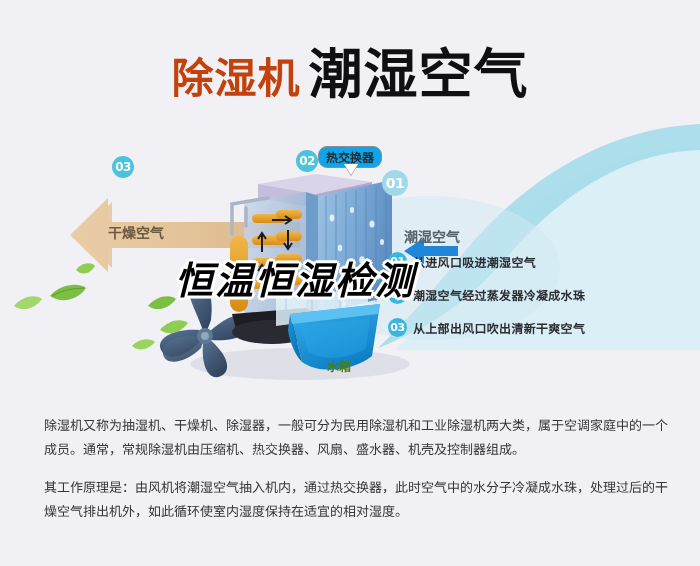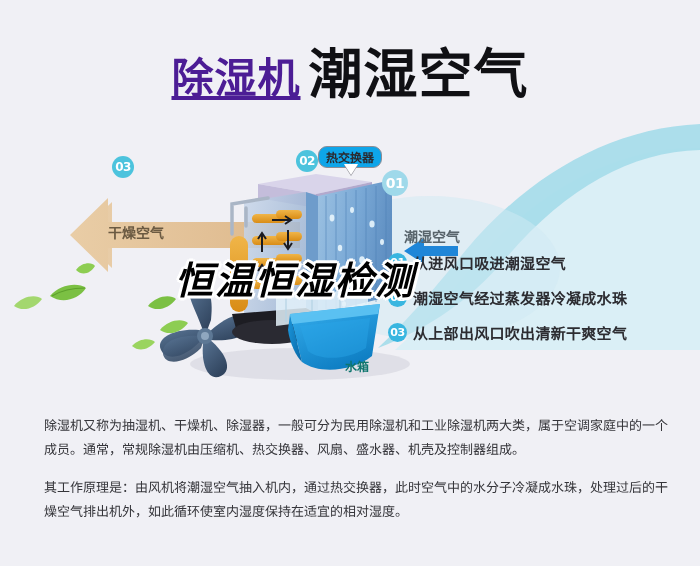--- a/index.html
+++ b/index.html
@@ -27,24 +27,23 @@
     position: absolute;
     top: 30px;
     left: 0;
     width: 700px;
     text-align: center;
     white-space: nowrap;
   }
   .title-a {
     font-size: 42px;
     font-weight: bold;
-    color: #4c1d95;
+    color: #c2410c;
     letter-spacing: 1px;
     vertical-align: baseline;
-    text-decoration: underline;
   }
   .title-b {
     font-size: 54px;
     font-weight: bold;
     color: #101014;
     letter-spacing: 1px;
     vertical-align: baseline;
     margin-left: 8px;
   }
 
@@ -114,21 +113,21 @@
   
   .lbl {
     position: absolute;
     font-size: 13px;
     font-weight: bold;
     white-space: nowrap;
     margin-top: 20px;
   }
   .lbl-dry  { left: 108px; top: 84px;  color: #6b5a42; font-size: 14px; }
   .lbl-wet  { left: 404px; top: 88px;  color: #58646b; font-size: 14px; }
-  .lbl-tank { left: 345px; top: 219px; color: #0f766e; font-size: 12px; }
+  .lbl-tank { left: 327px; top: 219px; color: #4d7c0f; font-size: 12px; }
 
   
   .steps {
     position: absolute;
     left: 388px;
     top: 252px;
     width: 300px;
   }
   .step {
     display: flex;
@@ -144,21 +143,21 @@
     background: #39b6e0;
     color: #ffffff;
     font-size: 11px;
     font-weight: bold;
     line-height: 19px;
     text-align: center;
     letter-spacing: -0.5px;
     margin-right: 6px;
   }
   .step-txt {
-    font-size: 15px;
+    font-size: 12px;
     color: #2c2c31;
     font-weight: bold;
     letter-spacing: 0.3px;
   }
 
   
   .watermark {
     position: absolute;
     left: 175px;
     top: 250px;

